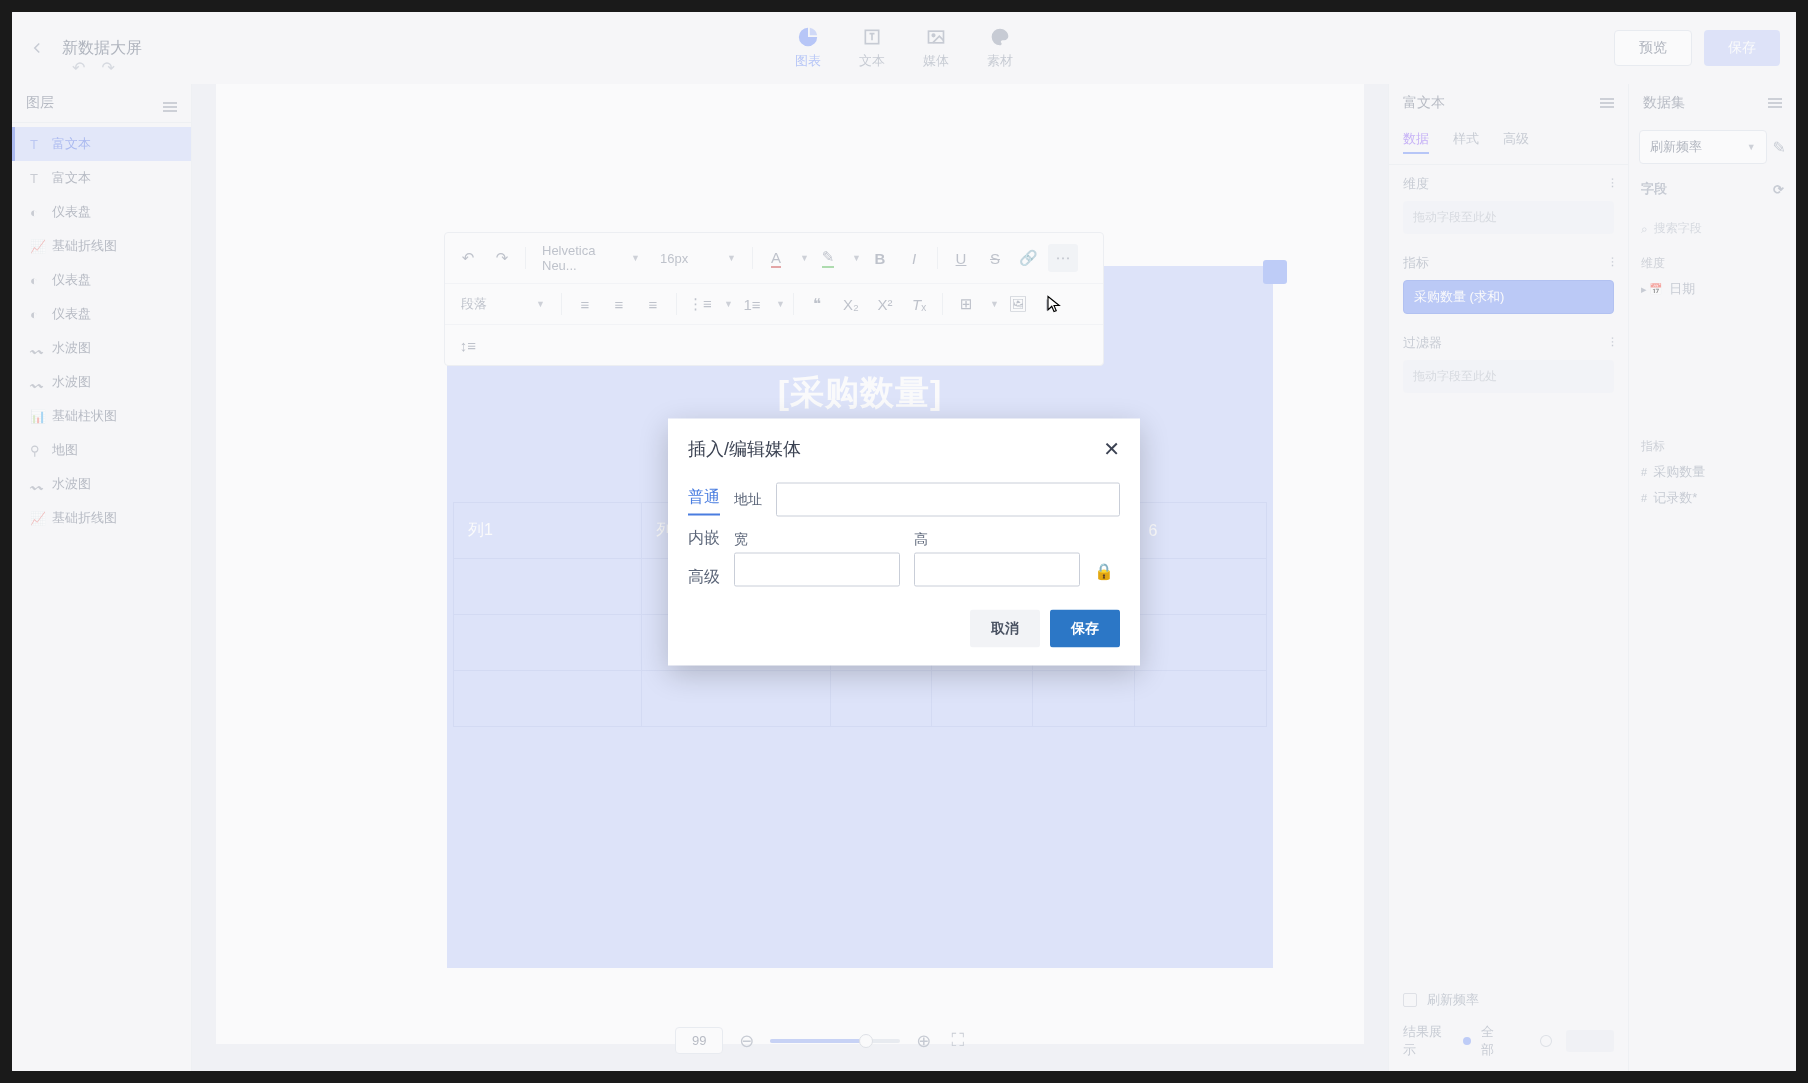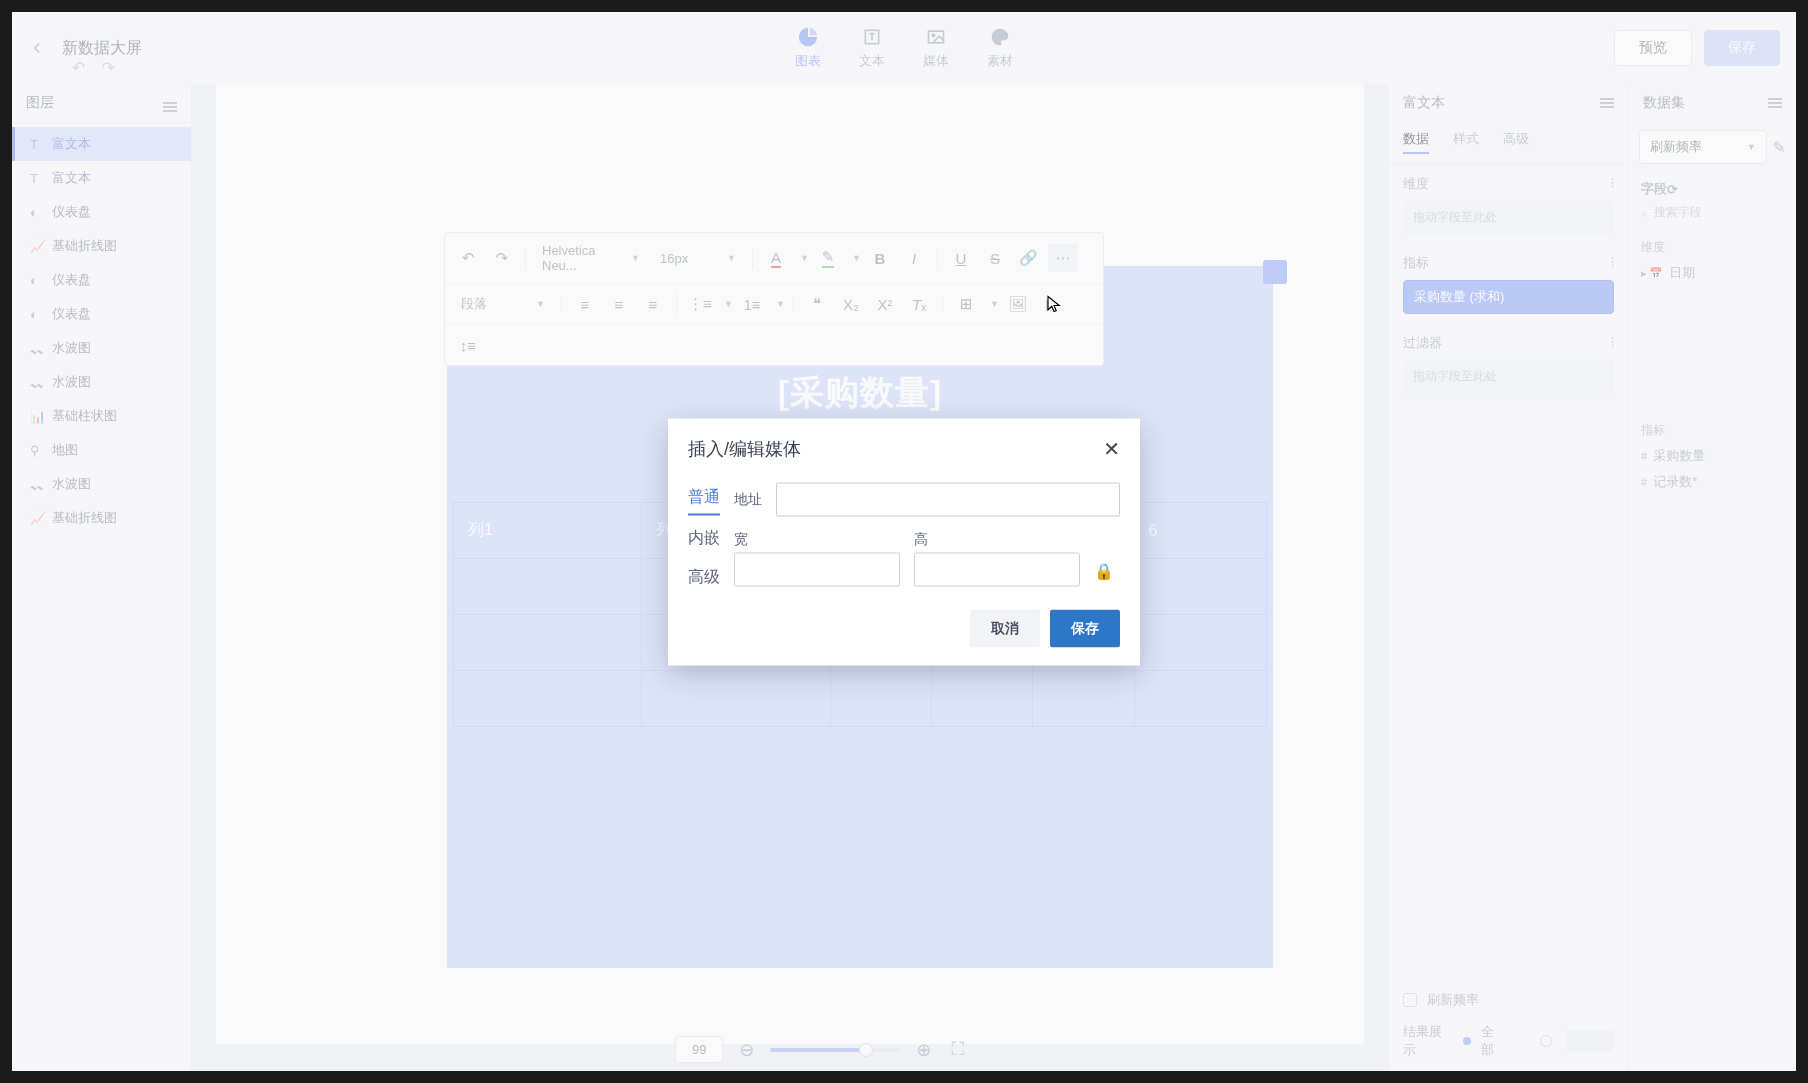--- a/index.html
+++ b/index.html
@@ -41,38 +41,38 @@
 .content-block { position: absolute; left: 231px; top: 182px; width: 826px; height: 702px; background: #bfcdfa; }
 .content-title1 { text-align: center; font-size: 34px; color: #fff; font-weight: 700; padding-top: 104px; letter-spacing: 1px; }
 .content-title2 { text-align: center; font-size: 34px; color: #fff; font-weight: 700; margin-top: 8px; letter-spacing: 2px; }
 .content-table { margin: 32px 6px 0; border-collapse: collapse; width: calc(100% - 12px); }
 .content-table td { border: 1px solid #a9b9ee; height: 56px; color: #fff; font-size: 16px; padding: 0 14px; }
 .badge { position: absolute; right: -14px; top: -6px; width: 24px; height: 24px; background: #7b9af6; border-radius: 3px; }
 .right-panel { width: 240px; background: #f5f6f8; border-left: 1px solid #e5e8ee; display: flex; flex-direction: column; }
 .rp-header { padding: 10px 14px; color: #6b7385; font-size: 14px; display: flex; justify-content: space-between; align-items: center; }
 .rp-tabs { display: flex; gap: 24px; padding: 8px 14px 10px; font-size: 13px; color: #8f98a8; border-bottom: 1px solid #e5e8ee; }
 .rp-tab { cursor: pointer; padding-bottom: 4px; }
-.rp-tab.active { color: #0f172a; border-bottom: 2px solid #6b8cf5; }
+.rp-tab.active { color: #8b5cf6; border-bottom: 2px solid #6b8cf5; }
 .rp-section { padding: 10px 14px; font-size: 13px; color: #8f98a8; }
 .rp-section-title { display: flex; justify-content: space-between; align-items: center; margin-bottom: 8px; }
 .dropzone { background: #eef0f5; border-radius: 4px; padding: 8px 10px; color: #b0b7c3; font-size: 12px; }
 .metric-tag { background: #7492f3; color: #fff; padding: 7px 10px; border-radius: 4px; font-size: 13px; border: 1px solid #6080e8; }
 .rp-bottom { margin-top: auto; padding: 12px 14px; display: flex; flex-direction: column; gap: 14px; }
 .rp-bottom-row { display: flex; align-items: center; gap: 10px; color: #8f98a8; font-size: 13px; }
 .checkbox { width: 14px; height: 14px; border: 1px solid #c0c6d0; border-radius: 2px; }
 .radio { width: 12px; height: 12px; border-radius: 50%; border: 1px solid #c0c6d0; display: inline-block; }
 .radio.checked { border: 4px solid #7b99f5; width: 6px; height: 6px; }
 .update-btn { background: #becbf8; color: #fff; text-align: center; padding: 10px; border-radius: 2px; font-size: 13px; cursor: pointer; }
 .dataset-panel { width: 168px; background: #f5f6f8; border-left: 1px solid #e5e8ee; }
 .ds-select { margin: 8px 10px; padding: 7px 10px; border: 1px solid #d8dde6; border-radius: 4px; font-size: 13px; color: #5b6578; display: flex; justify-content: space-between; align-items: center; background: #fff; }
 .ds-section { padding: 8px 12px; font-size: 13px; color: #8f98a8; }
-.ds-section-title { display: flex; justify-content: flex-start; margin-bottom: 4px; align-items: center; font-weight: bold; }
+.ds-section-title { display: flex; justify-content: space-between; margin-bottom: 20px; align-items: center; font-weight: bold; }
 .search-field { display: flex; align-items: center; gap: 6px; color: #b0b7c3; font-size: 12px; padding: 2px 0; }
 .field-item { display: flex; align-items: center; gap: 6px; padding: 4px 0; color: #8f98a8; font-size: 13px; }
-.zoom-bar { position: absolute; bottom: 8px; right: 420px; display: flex; align-items: center; gap: 12px; }
+.zoom-bar { position: absolute; bottom: 17px; right: 420px; display: flex; align-items: center; gap: 12px; }
 .zoom-val { width: 48px; padding: 5px; text-align: center; border: 1px solid #d8dde6; border-radius: 4px; font-size: 13px; color: #6b7385; background: #fff; }
 .zoom-btn { color: #8f98a8; font-size: 18px; cursor: pointer; padding: 2px 4px; }
 .zoom-slider { width: 130px; height: 4px; background: #d8dde6; border-radius: 2px; position: relative; }
 .zoom-slider-fill { position: absolute; left: 0; top: 0; height: 100%; background: #8fa6f1; border-radius: 2px; width: 70%; }
 .zoom-handle { position: absolute; left: 68%; top: -5px; width: 14px; height: 14px; background: #fff; border: 1px solid #c0c6d0; border-radius: 50%; }
 .overlay { position: absolute; inset: 0; background: rgba(245,246,248,0.55); z-index: 50; }
 .modal { position: absolute; left: 50%; top: 50%; transform: translate(-50%, -50%); width: 472px; background: #fff; z-index: 100; box-shadow: 0 8px 28px rgba(0,0,0,0.2); }
 .modal-header { display: flex; justify-content: space-between; align-items: center; padding: 18px 20px 14px; }
 .modal-title { font-size: 18px; color: #3b4252; }
 .modal-close { font-size: 20px; color: #3b4252; cursor: pointer; font-weight: 300; }

